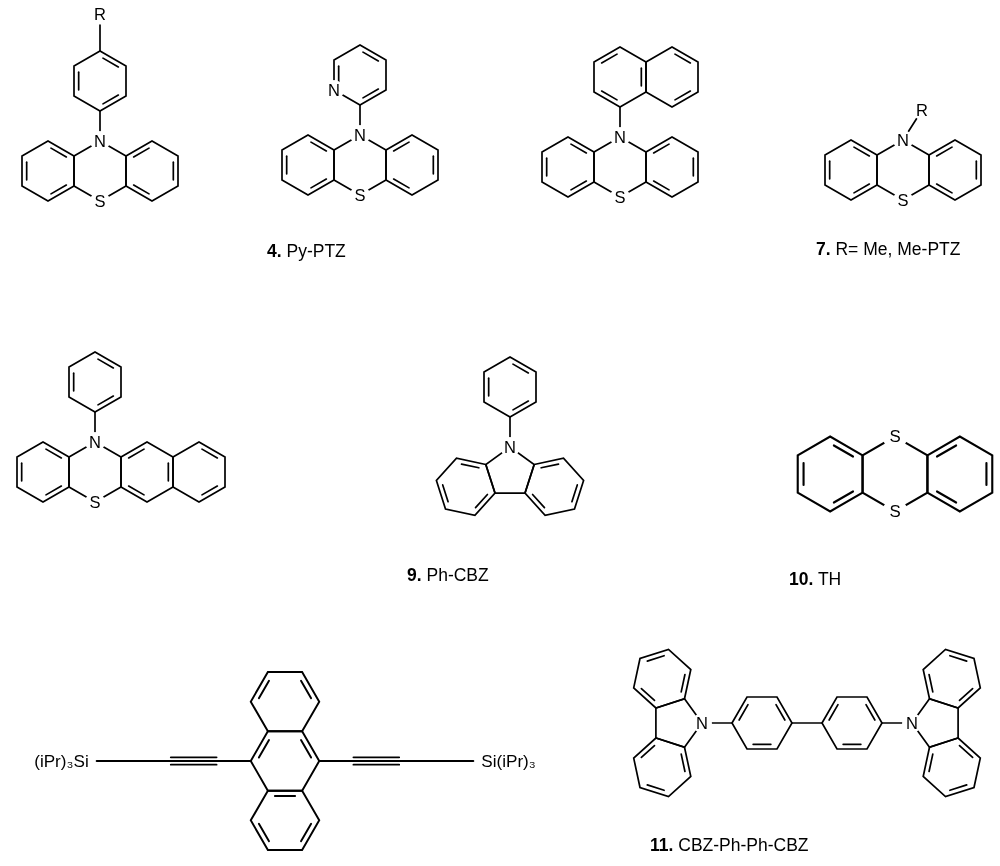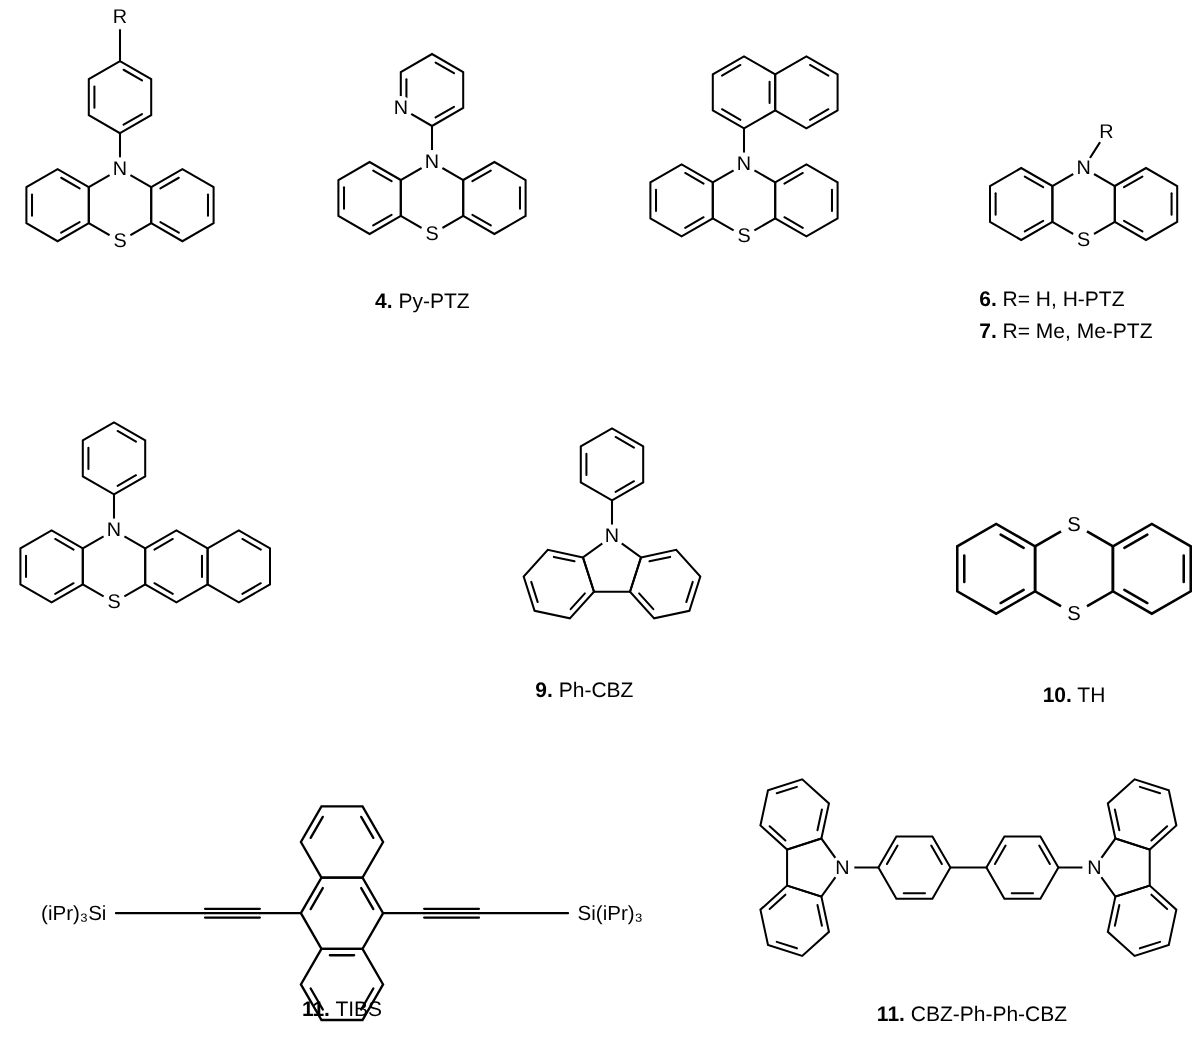--- a/index.html
+++ b/index.html
@@ -4,21 +4,21 @@
 <style>
   *{margin:0;padding:0;box-sizing:border-box}
   html,body{background:#fff}
   #canvas{position:relative;width:1000px;height:866px;background:#fff;overflow:hidden;
           font-family:"Liberation Sans","DejaVu Sans",sans-serif;color:#000}
   .compound{position:absolute}
   .compound svg{display:block;width:100%;height:100%}
   .caption{position:absolute;font-size:17.5px;color:#000}
   .caption .b{font-weight:bold}
   .cap-line{line-height:26.5px;white-space:nowrap}
-  .center{text-align:center}
+  .center{}
   svg .bond{stroke:#000;stroke-width:1.7;fill:none;stroke-linecap:round}
   svg text{fill:#000;font-family:"Liberation Sans","DejaVu Sans",sans-serif}
   svg text.atom{font-size:16.5px;dominant-baseline:central}
   svg text.si{font-size:15px}
   svg text.sm{font-size:13.5px}
 </style>
 </head>
 <body>
 
 <div id="canvas">
@@ -127,21 +127,20 @@
           <circle cx="0" cy="-30" r="10" fill="#ffffff" stroke="none"></circle>
           <text x="0" y="-30" class="atom" text-anchor="middle">N</text>
           <circle cx="0" cy="30" r="10" fill="#ffffff" stroke="none"></circle>
           <text x="0" y="30" class="atom" text-anchor="middle">S</text>
           <circle cx="19" cy="-60" r="10" fill="#ffffff" stroke="none"></circle>
           <text x="19" y="-60" class="atom" text-anchor="middle">R</text>
         </g>
       </svg>
   </div>
   <div class="caption" style="left:816px;top:236px">
-    <div class="cap-line"><span class="b">6.</span> <span>R= H, H-PTZ</span></div>
     <div class="cap-line"><span class="b">7.</span> <span>R= Me, Me-PTZ</span></div>
   </div>
 
   <div class="compound" style="left:10px;top:347px;width:222px;height:170px">
     <svg viewBox="-85 -125 222 170">
         <g>
           <path d="M0 -30L26 -15L26 15L0 30L-26 15L-26 -15Z" class="bond"></path>
           <path d="M-26 -15L-52 -30L-78 -15L-78 15L-52 30L-26 15Z" class="bond"></path>
           <line x1="-33.6648" y1="-14.022" x2="-49.0152" y2="-22.878" class="bond"></line>
           <line x1="-73.32" y1="-8.856" x2="-73.32" y2="8.856" class="bond"></line>
@@ -235,23 +234,20 @@
           <line x1="-60" y1="0" x2="-100" y2="0" class="bond"></line>
           <line x1="-60" y1="-3.2" x2="-100" y2="-3.2" class="bond"></line>
           <line x1="-60" y1="3.2" x2="-100" y2="3.2" class="bond"></line>
           <line x1="60" y1="0" x2="100" y2="0" class="bond"></line>
           <line x1="60" y1="3.2" x2="100" y2="3.2" class="bond"></line>
           <line x1="60" y1="-3.2" x2="100" y2="-3.2" class="bond"></line>
           <text x="-172" y="0" class="atom si" text-anchor="end">(iPr)₃Si</text>
           <text x="172" y="0" class="atom si" text-anchor="start">Si(iPr)₃</text>
         </g>
       </svg>
-  </div>
-  <div class="caption center" style="left:160px;top:828px;width:250px">
-    <div class="cap-line"><span class="b">11.</span> <span>TIBS</span></div>
   </div>
 
   <div class="compound" style="left:622px;top:638px;width:370px;height:170px">
     <svg viewBox="-80 -85 370 170">
         <g>
           <path d="M0 0L-17.5 24.2L-46.1 15L-46.1 -15L-17.5 -24.2Z" class="bond"></path>
           <path d="M-17.5 24.2L-11.2 53.5L-33.5 73.6L-62 64.5L-68.3 35.1L-46.1 15Z" class="bond"></path>
           <line x1="-20.78476" y1="31.184639999999998" x2="-17.06524" y2="48.48336" class="bond"></line>
           <line x1="-37.8998" y1="67.28432" x2="-54.7262" y2="61.91168" class="bond"></line>
           <line x1="-60.61544" y1="34.45152" x2="-47.50856" y2="22.58448" class="bond"></line>

